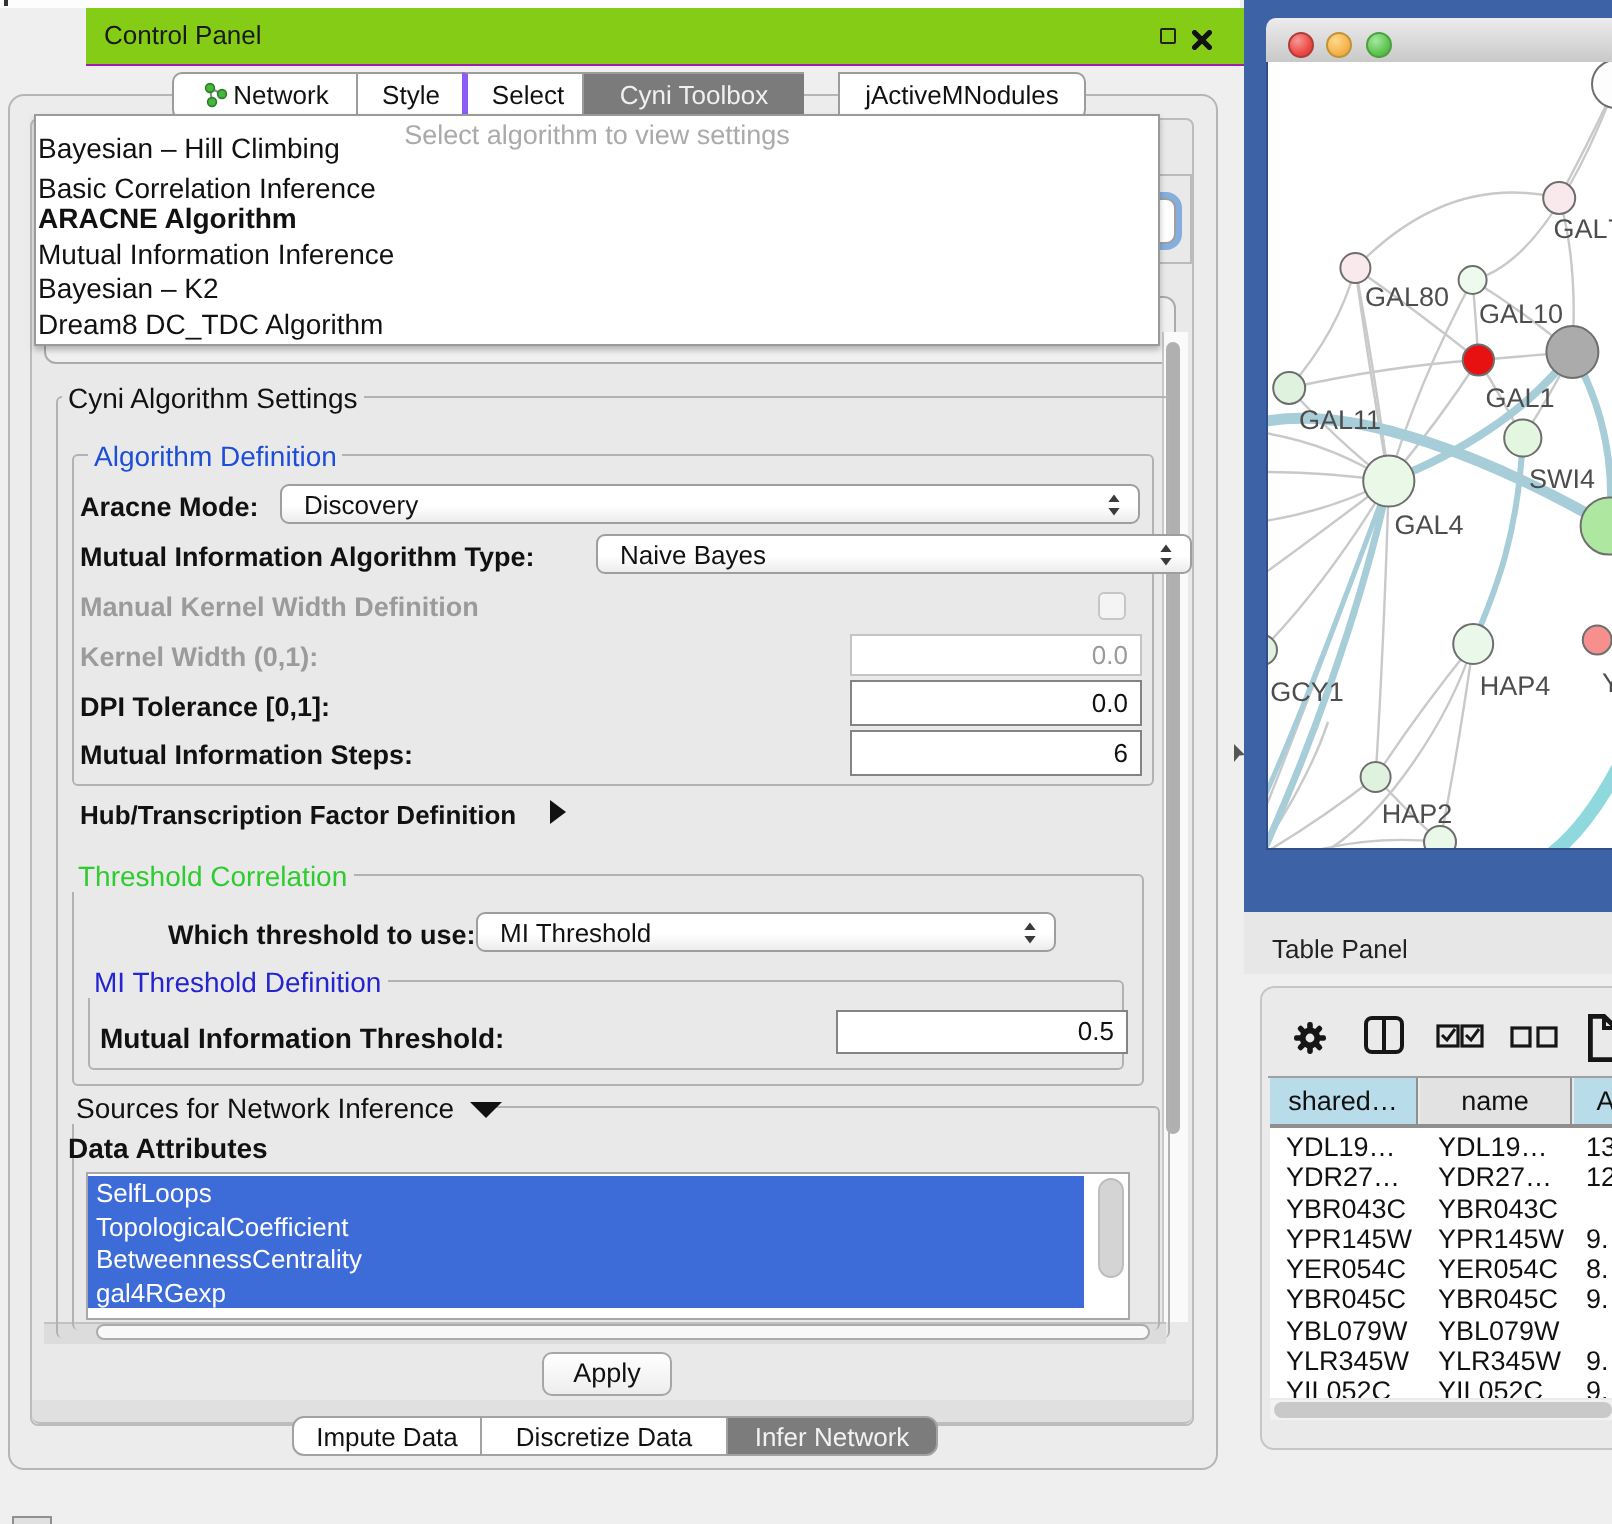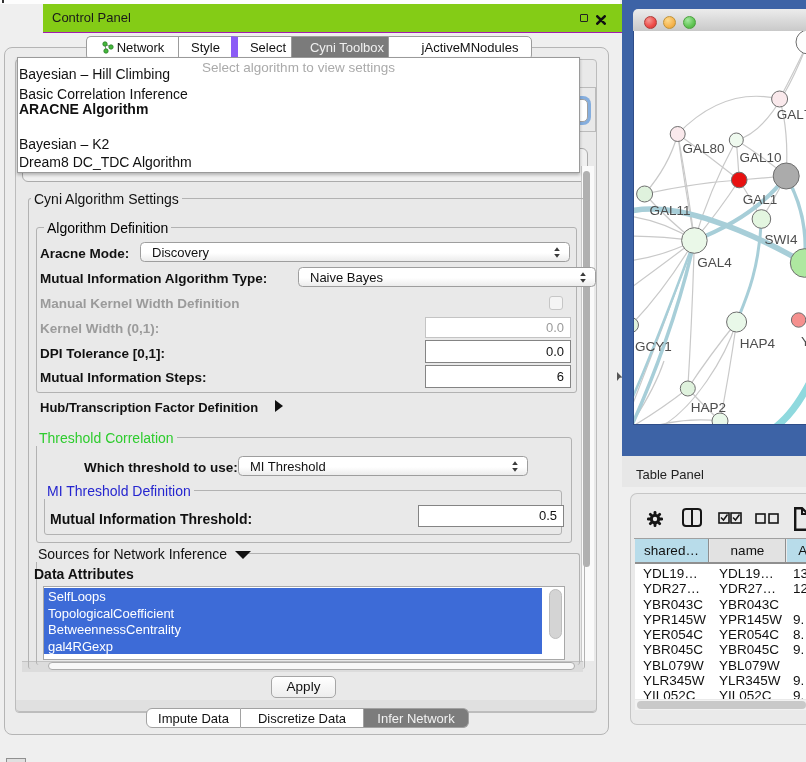--- a/index.html
+++ b/index.html
@@ -64,21 +64,21 @@
 <div class="abs" style="left:582.5px;top:171px;width:7.5px;height:396px;background:#b0b0b0;border-radius:4px;"></div>
 
 <div class="abs" style="left:22px;top:661px;width:561px;height:10px;background:#dcdcdc;border-top:1px solid #c2c2c2;"></div>
 <div class="abs" style="left:48px;top:662px;width:527px;height:8px;background:#f8f8f8;border:1px solid #ababab;border-radius:5px;box-sizing:border-box;"></div>
 
 <div class="grp" style="left:28px;top:198px;width:555px;height:470px;border-bottom:none;">
   <span class="legend" style="left:2px;">Cyni Algorithm Settings</span>
 </div>
 
 <div class="grp" style="left:36px;top:227px;width:539px;height:164px;">
-  <span class="legend" style="color:#000000;">Algorithm Definition</span>
+  <span class="legend" style="color:#1d4ed8;">Algorithm Definition</span>
 </div>
 <div class="lbl" style="left:40px;top:246px;">Aracne Mode:</div>
 <div class="combo" style="left:140px;top:242px;width:430px;">Discovery<svg width="6" height="11" viewBox="0 0 6 11">
       <path d="M3 0.2 L5.8 4 H0.2 Z" fill="#3a3a3a"></path>
       <path d="M3 10.8 L5.8 7 H0.2 Z" fill="#3a3a3a"></path>
     </svg></div>
 <div class="lbl" style="left:40px;top:271px;">Mutual Information Algorithm Type:</div>
 <div class="combo" style="left:272px;top:267px;width:298px;margin-left:26px;">Naive Bayes<svg width="6" height="11" viewBox="0 0 6 11">
       <path d="M3 0.2 L5.8 4 H0.2 Z" fill="#3a3a3a"></path>
       <path d="M3 10.8 L5.8 7 H0.2 Z" fill="#3a3a3a"></path>
@@ -135,29 +135,30 @@
 <div class="tab" style="left:86px;width:92px;border-left:1px solid #9c9c9c;border-radius:5px 0 0 5px;"><svg width="12" height="13" viewBox="0 0 12 13" style="vertical-align:-2px;margin-right:3px;">
       <g stroke="#8a8a8a" stroke-width="1">
         <line x1="3" y1="3" x2="9" y2="6"></line>
         <line x1="3" y1="3" x2="4" y2="10"></line>
       </g>
       <circle cx="3" cy="3" r="2.2" fill="#44b83c" stroke="#2c7d28" stroke-width="0.8"></circle>
       <circle cx="9" cy="6" r="2.2" fill="#44b83c" stroke="#2c7d28" stroke-width="0.8"></circle>
       <circle cx="4" cy="10" r="2.2" fill="#44b83c" stroke="#2c7d28" stroke-width="0.8"></circle>
     </svg>Network</div>
 <div class="tab" style="left:178px;width:53px;border-left:1px solid #9c9c9c;">Style</div>
-<div class="tab" style="left:231px;width:60px;border-left:7px solid #8b5cf6;">Select</div>
+<div class="tab" style="left:231px;width:60px;border-left:3px solid #8b5cf6;">Select</div>
 <div class="tab" style="left:291px;width:110px;border-left:1px solid #9c9c9c;background:#7b7b7b;color:#f0f0f0;">Cyni Toolbox</div>
-<div class="tab" style="left:388px;width:122px;border-left:1px solid #9c9c9c;border-right:1px solid #9c9c9c;border-radius:0 5px 5px 0;padding-left:20px;">jActiveMNodules</div>
+<div class="tab" style="left:419px;width:122px;border-left:1px solid #9c9c9c;border-right:1px solid #9c9c9c;border-radius:0 5px 5px 0;">jActiveMNodules</div>
 
 <div class="abs" id="dropdown">
   <div class="hint">Select algorithm to view settings</div>
   <div class="ditem" style="top:8px;">Bayesian – Hill Climbing</div>
   <div class="ditem" style="top:28px;">Basic Correlation Inference</div>
   <div class="ditem b" style="top:43px;">ARACNE Algorithm</div>
+  <div class="ditem" style="top:60.5px;">Mutual Information Inference</div>
   <div class="ditem" style="top:78px;">Bayesian – K2</div>
   <div class="ditem" style="top:95.5px;">Dream8 DC_TDC Algorithm</div>
 </div>
 
 <div class="seg" style="left:146px;width:95px;border-radius:6px 0 0 6px;">Impute Data</div>
 <div class="seg" style="left:241px;width:123px;border-left:none;">Discretize Data</div>
 <div class="seg" style="left:364px;width:105px;border-left:none;border-radius:0 6px 6px 0;background:#7c7c7c;color:#f2f2f2;">Infer Network</div>
 
 <div class="abs" id="blue"></div>
 <div class="abs" id="mactitle">

